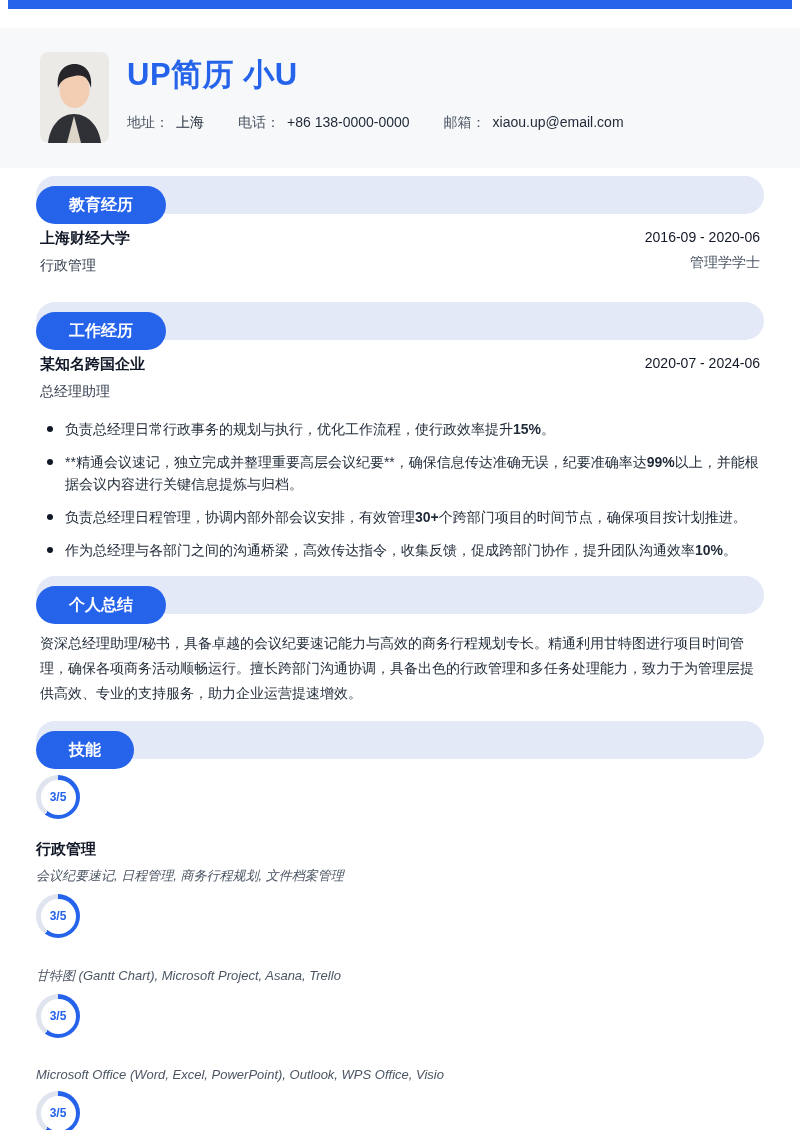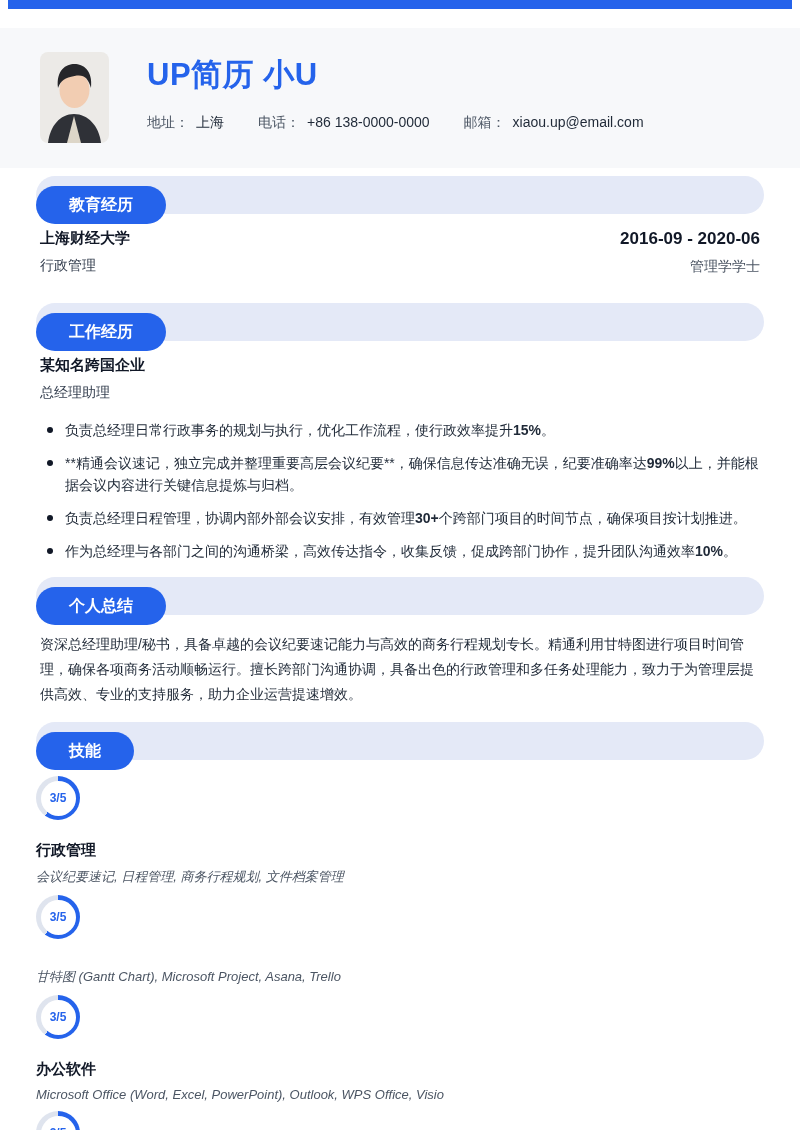--- a/index.html
+++ b/index.html
@@ -5,21 +5,21 @@
   * { box-sizing: border-box; margin: 0; padding: 0; }
   html, body { width: 800px; }
   body {
     height: 1130px; overflow: hidden; background: #ffffff;
     font-family: "Liberation Sans", "DejaVu Sans", sans-serif;
     color: #1f2937;
   }
   .topbar { margin: 0 8px; height: 9px; background: var(--accent, #2563eb); }
   .header {
     margin-top: 19px; background: var(--header_bg, #f7f8fa);
-    height: 140px; display: flex; gap: 38px; padding: 24px 40px 25px 40px;
+    height: 140px; display: flex; gap: 18px; padding: 24px 40px 25px 40px;
     align-items: flex-start;
   }
   .photo { width: 69px; height: 91px; border-radius: 8px; overflow: hidden; flex: none; }
   .photo svg { display: block; }
   .h-right { padding-top: 2px; }
   .name { font-size: 31px; font-weight: 700; color: var(--accent, #2563eb); letter-spacing: 0.5px; }
   .contacts { display: flex; gap: 34px; margin-top: 18px; font-size: 14px; color: #1f2937; }
   .contact-label { color: #4b5563; margin-right: 7px; }
 
   .section { margin-top: 0; }
@@ -32,21 +32,21 @@
   .mt-edu   { margin-top: 8px; }
   .mt-work  { margin-top: 27px; }
   .mt-sum   { margin-top: 15px; }
   .mt-skill { margin-top: 15px; }
 
   .entry-rows { display: flex; justify-content: space-between; margin: 15px 36px 0; padding: 0 4px; }
   .entry-left  { text-align: left; }
   .entry-right { text-align: right; }
   .entry-title { font-size: 15px; font-weight: 700; color: #111827; }
   .entry-sub   { font-size: 14px; color: #374151; margin-top: 9px; }
-  .entry-date  { font-size: 17px; font-weight: 700; color: #111827; }
+  .entry-date  { font-size: 14px; font-weight: 400; color: #111827; }
   .entry-deg   { font-size: 14px; color: #4b5563; margin-top: 9px; }
 
   .bullets { margin: 17px 36px 0; list-style: none; }
   .bullets li {
     position: relative; padding-left: 29px; font-size: 14px;
     line-height: 22px; margin-bottom: 11px; color: #1f2937;
   }
   .bullets li::before {
     content: ''; position: absolute; left: 11px; top: 8px;
     width: 6px; height: 6px; border-radius: 50%; background: #111827;
@@ -122,20 +122,23 @@
 
 <div class="section mt-work">
   <div class="band">
     <div class="pill">工作经历</div>
   </div>
   <div class="entry-rows">
     <div class="entry-left">
       <div class="entry-title">某知名跨国企业</div>
       <div class="entry-sub">总经理助理</div>
     </div>
+    <div class="entry-right">
+      <div class="entry-date">2020-07 - 2024-06</div>
+    </div>
   </div>
   <ul class="bullets">
 
   <li><span>负责总经理日常行政事务的规划与执行，优化工作流程，使行政效率提升</span><span class="b">15%</span><span>。</span></li>
       <li><span>**精通会议速记，独立完成并整理重要高层会议纪要**，确保信息传达准确无误，纪要准确率达</span><span class="b">99%</span><span>以上，并能根据会议内容进行关键信息提炼与归档。</span></li>
       <li><span>负责总经理日程管理，协调内部外部会议安排，有效管理</span><span class="b">30+</span><span>个跨部门项目的时间节点，确保项目按计划推进。</span></li>
       <li><span>作为总经理与各部门之间的沟通桥梁，高效传达指令，收集反馈，促成跨部门协作，提升团队沟通效率</span><span class="b">10%</span><span>。</span></li>
     </ul>
 </div>
 
@@ -169,21 +172,20 @@
         <div class="skill-body">
           <div class="skill-detail">甘特图 (Gantt Chart), Microsoft Project, Asana, Trello</div>
         </div>
       </div>
 
       <div class="skill">
         <div class="ring" style="background: conic-gradient(rgb(37, 99, 235) 216deg, rgb(223, 228, 238) 0deg);">
           <div class="ring-inner">3/5</div>
         </div>
         <div class="skill-body">
-          <div class="skill-name">办公软件</div>
           <div class="skill-detail">Microsoft Office (Word, Excel, PowerPoint), Outlook, WPS Office, Visio</div>
         </div>
       </div>
 
       <div class="skill">
         <div class="ring" style="background: conic-gradient(rgb(37, 99, 235) 216deg, rgb(223, 228, 238) 0deg);">
           <div class="ring-inner">3/5</div>
         </div>
         <div class="skill-body">
           <div class="skill-name">沟通协作</div>

